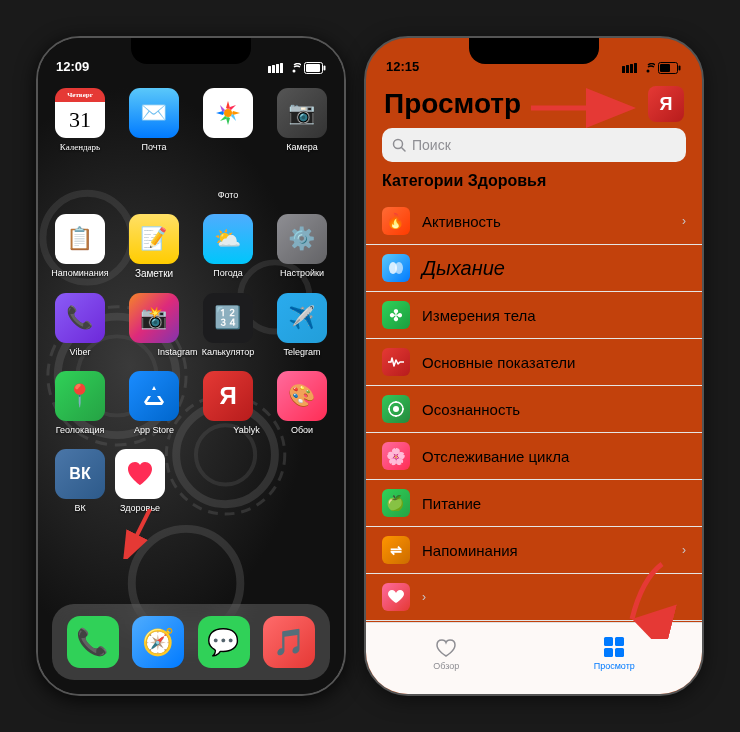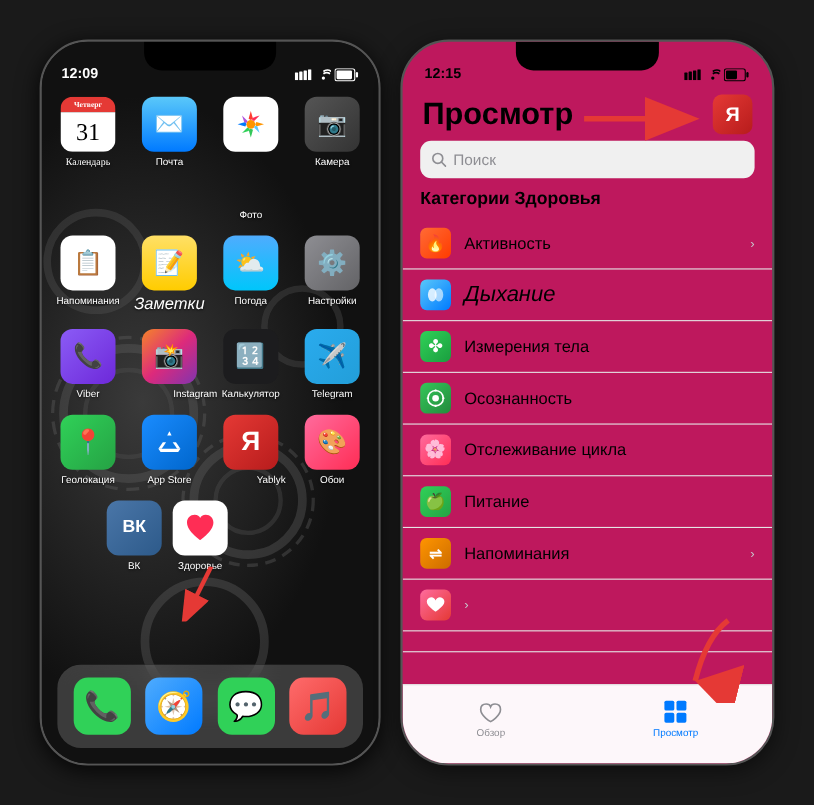--- a/index.html
+++ b/index.html
@@ -101,21 +101,21 @@
         </div>
       </div>
 
       <div style="display:flex;justify-content:space-between;margin-bottom:14px;">
         <div style="display:flex;flex-direction:column;align-items:center;width:60px;">
           <div style="width:50px;height:50px;border-radius:11px;background:#fff;display:flex;align-items:center;justify-content:center;margin-bottom:4px;font-size:22px;">📋</div>
           <span style="font-size:9px;color:#fff;text-align:center;text-shadow:0 1px 2px rgba(0,0,0,0.8);">Напоминания</span>
         </div>
         <div style="display:flex;flex-direction:column;align-items:center;width:60px;">
           <div style="width:50px;height:50px;border-radius:11px;background:linear-gradient(180deg,#ffe066,#ffcc00);display:flex;align-items:center;justify-content:center;margin-bottom:4px;font-size:22px;">📝</div>
-          <span style="font-size:15px;color:#fff;text-shadow:0 1px 2px rgba(0,0,0,0.8);font-style:italic;">Заметки</span>
+          <span style="font-size:10px;color:#fff;text-shadow:0 1px 2px rgba(0,0,0,0.8);">Заметки</span>
         </div>
         <div style="display:flex;flex-direction:column;align-items:center;width:60px;">
           <div style="width:50px;height:50px;border-radius:11px;background:linear-gradient(180deg,#4facfe,#00c6fb);display:flex;align-items:center;justify-content:center;margin-bottom:4px;font-size:22px;">⛅</div>
           <span style="font-size:9px;color:#fff;text-shadow:0 1px 2px rgba(0,0,0,0.8);">Погода</span>
         </div>
         <div style="display:flex;flex-direction:column;align-items:center;width:60px;">
           <div style="width:50px;height:50px;border-radius:11px;background:linear-gradient(135deg,#8e8e93,#636366);display:flex;align-items:center;justify-content:center;margin-bottom:4px;font-size:22px;">⚙️</div>
           <span style="font-size:9px;color:#fff;text-shadow:0 1px 2px rgba(0,0,0,0.8);">Настройки</span>
         </div>
       </div>
@@ -158,21 +158,21 @@
         <div style="display:flex;flex-direction:column;align-items:center;width:60px;">
           <div style="width:50px;height:50px;border-radius:11px;background:linear-gradient(135deg,#e53935,#b71c1c);display:flex;align-items:center;justify-content:center;margin-bottom:4px;font-size:24px;font-weight:700;color:#fff;">Я</div>
           <span style="font-size:9px;color:#fff;text-shadow:0 1px 2px rgba(0,0,0,0.8);margin-left:37px;">Yablyk</span>
         </div>
         <div style="display:flex;flex-direction:column;align-items:center;width:60px;">
           <div style="width:50px;height:50px;border-radius:11px;background:linear-gradient(135deg,#ff6b9d,#ff2d55);display:flex;align-items:center;justify-content:center;margin-bottom:4px;font-size:22px;">🎨</div>
           <span style="font-size:9px;color:#fff;text-shadow:0 1px 2px rgba(0,0,0,0.8);">Обои</span>
         </div>
       </div>
 
-      <div style="display:flex;justify-content:flex-end;margin-bottom:14px;">
+      <div style="display:flex;justify-content:flex-start;margin-bottom:14px;">
         <div style="display:flex;flex-direction:column;align-items:center;width:60px;">
           <div style="width:50px;height:50px;border-radius:11px;background:linear-gradient(135deg,#4a76a8,#2d5a8a);display:flex;align-items:center;justify-content:center;margin-bottom:4px;color:#fff;font-weight:700;font-size:16px;">ВК</div>
           <span style="font-size:9px;color:#fff;text-shadow:0 1px 2px rgba(0,0,0,0.8);">ВК</span>
         </div>
         <div style="display:flex;flex-direction:column;align-items:center;width:60px;position:relative;">
           <div style="width:50px;height:50px;border-radius:11px;background:#fff;display:flex;align-items:center;justify-content:center;margin-bottom:4px;">
             <svg width="32" height="32" viewBox="0 0 32 32">
               <path d="M16 27 C16 27 4 19 4 11 C4 7 7 4 11 4 C13.5 4 15.5 5.5 16 7 C16.5 5.5 18.5 4 21 4 C25 4 28 7 28 11 C28 19 16 27 16 27Z" fill="#ff2d55"></path>
             </svg>
           </div>
@@ -193,21 +193,21 @@
     </div>
 
     <div style="position:absolute;bottom:14px;left:14px;right:14px;height:76px;background:rgba(255,255,255,0.18);backdrop-filter:blur(12px);border-radius:22px;display:flex;align-items:center;justify-content:space-around;padding:0 8px;z-index:5;">
       <div style="width:52px;height:52px;border-radius:13px;background:#30d158;display:flex;align-items:center;justify-content:center;font-size:26px;">📞</div>
       <div style="width:52px;height:52px;border-radius:13px;background:linear-gradient(135deg,#4facfe,#007aff);display:flex;align-items:center;justify-content:center;font-size:26px;">🧭</div>
       <div style="width:52px;height:52px;border-radius:13px;background:#30d158;display:flex;align-items:center;justify-content:center;font-size:26px;">💬</div>
       <div style="width:52px;height:52px;border-radius:13px;background:linear-gradient(135deg,#ff6b6b,#e53935);display:flex;align-items:center;justify-content:center;font-size:26px;">🎵</div>
     </div>
   </div>
 
-  <div style="position:relative;width:340px;height:660px;background:#be185d;border-radius:44px;border:2px solid #555;box-shadow:0 4px 20px rgba(0,0,0,0.5);overflow:hidden;">
+  <div style="position:relative;width:340px;height:660px;background:#c2410c;border-radius:44px;border:2px solid #555;box-shadow:0 4px 20px rgba(0,0,0,0.5);overflow:hidden;">
 
     <div style="position:absolute;top:0;left:50%;transform:translateX(-50%);width:130px;height:26px;background:#000;border-radius:0 0 16px 16px;z-index:10;"></div>
 
     <div style="position:absolute;top:0;left:0;right:0;height:42px;display:flex;align-items:flex-end;justify-content:space-between;padding:0 20px 6px;z-index:5;">
       <span style="font-size:13px;font-weight:600;color:#000;">12:15</span>
       <div style="display:flex;align-items:center;gap:3px;">
         <svg width="16" height="10" viewBox="0 0 16 10" fill="black">
             <rect x="0" y="3" width="3" height="7" rx="0.5"></rect>
             <rect x="4" y="2" width="3" height="8" rx="0.5"></rect>
             <rect x="8" y="1" width="3" height="9" rx="0.5"></rect>
@@ -266,20 +266,28 @@
           </svg>
         </div>
         <span style="font-size:20px;color:#000;flex:1;font-style:italic;">Дыхание</span>
       </div>
 
       <div style="display:flex;align-items:center;padding:9px 16px;border-bottom:0.5px solid #e5e5e5;">
         <div style="width:28px;height:28px;border-radius:6px;background:linear-gradient(135deg,#30d158,#1a9e3f);display:flex;align-items:center;justify-content:center;margin-right:12px;font-size:16px;color:#fff;font-weight:300;">✤</div>
         <span style="font-size:15px;color:#000;flex:1;">Измерения тела</span>
       </div>
 
+      <div style="display:flex;align-items:center;padding:9px 16px;border-bottom:0.5px solid #e5e5e5;">
+        <div style="width:28px;height:28px;border-radius:6px;background:linear-gradient(135deg,#e53935,#b71c1c);display:flex;align-items:center;justify-content:center;margin-right:12px;font-size:14px;">
+          <svg width="18" height="14" viewBox="0 0 18 14" fill="none">
+            <polyline points="1,7 4,7 5,3 7,11 9,5 11,9 13,7 17,7" stroke="white" stroke-width="1.5" fill="none" stroke-linejoin="round"></polyline>
+          </svg>
+        </div>
+        <span style="font-size:15px;color:#000;flex:1;">Основные показатели</span>
+      </div>
 
       <div style="display:flex;align-items:center;padding:9px 16px;border-bottom:0.5px solid #e5e5e5;">
         <div style="width:28px;height:28px;border-radius:6px;background:linear-gradient(135deg,#34c759,#248a3d);display:flex;align-items:center;justify-content:center;margin-right:12px;font-size:14px;">
           <svg width="18" height="18" viewBox="0 0 18 18" fill="none">
             <circle cx="9" cy="9" r="7" fill="none" stroke="white" stroke-width="1.5"></circle>
             <circle cx="9" cy="9" r="3" fill="white"></circle>
             <line x1="9" y1="1" x2="9" y2="3" stroke="white" stroke-width="1.5"></line>
             <line x1="9" y1="15" x2="9" y2="17" stroke="white" stroke-width="1.5"></line>
             <line x1="1" y1="9" x2="3" y2="9" stroke="white" stroke-width="1.5"></line>
             <line x1="15" y1="9" x2="17" y2="9" stroke="white" stroke-width="1.5"></line>

